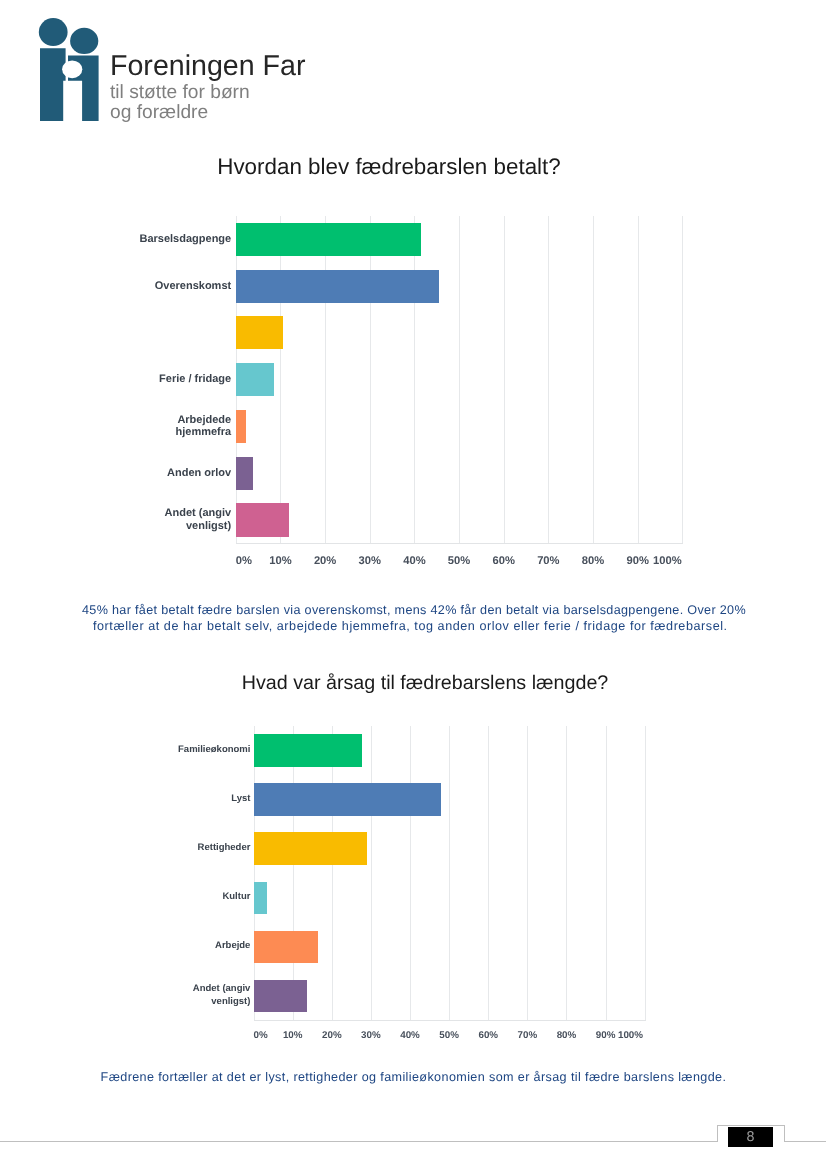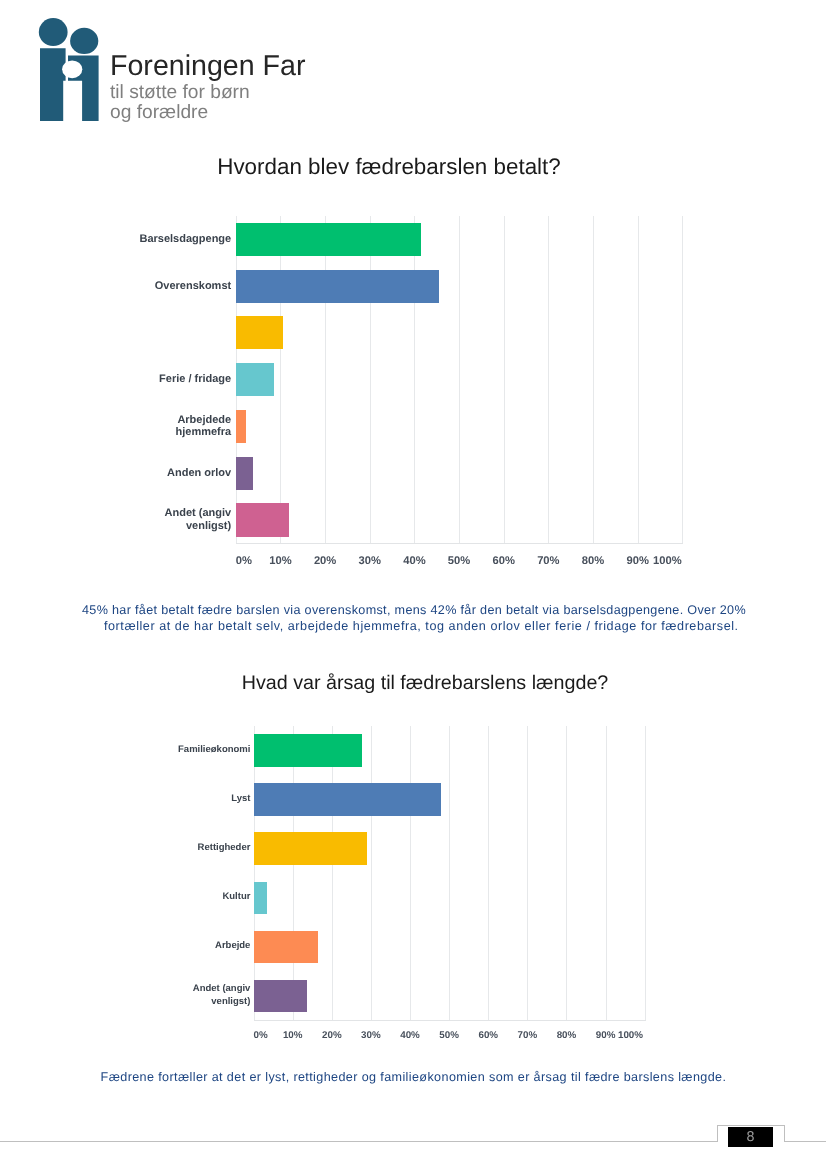--- a/index.html
+++ b/index.html
@@ -118,21 +118,21 @@
       <div class="tick-label" style="top: 555.3px; font-size: 11.2px; left: 434.05px; width: 50px;">50%</div>
       <div class="tick-label" style="top: 555.3px; font-size: 11.2px; left: 478.7px; width: 50px;">60%</div>
       <div class="tick-label" style="top: 555.3px; font-size: 11.2px; left: 523.35px; width: 50px;">70%</div>
       <div class="tick-label" style="top: 555.3px; font-size: 11.2px; left: 568px; width: 50px;">80%</div>
       <div class="tick-label" style="top: 555.3px; font-size: 11.2px; left: 612.65px; width: 50px;">90%</div>
       <div class="tick-label" style="top: 555.3px; font-size: 11.2px; left: 631.7px; text-align: right; width: 50px;">100%</div>
     </div>
 
   <div class="para" id="para1" style="left:0;top:0;width:826px;height:0;">
     <div style="left:82px;top:602.5px;letter-spacing:0.33px;">45% har fået betalt fædre barslen via overenskomst, mens 42% får den betalt via barselsdagpengene. Over 20%</div>
-    <div style="left:104px;top:619px;letter-spacing:0.55px;">fortæller at de har betalt selv, arbejdede hjemmefra, tog anden orlov eller ferie / fridage for fædrebarsel.</div>
+    <div style="left:93px;top:619px;letter-spacing:0.55px;">fortæller at de har betalt selv, arbejdede hjemmefra, tog anden orlov eller ferie / fridage for fædrebarsel.</div>
   </div>
 
   <div class="chart" id="chart2" style="position: absolute; left: 0px; top: 0px; width: 826px; height: 1170px;">
       <div class="chart-title" style="left: 225px; top: 672px; width: 400px; font-size: 19.7px; line-height: 23px;">Hvad var årsag til fædrebarslens længde?</div>
       <div class="plot" style="left: 253.6px; top: 726px; width: 391.1px; height: 294.2px;">
         <div class="gridline" style="left: 0px; height: 294.2px;"></div>
         <div class="gridline" style="left: 39.11px; height: 294.2px;"></div>
         <div class="gridline" style="left: 78.22px; height: 294.2px;"></div>
         <div class="gridline" style="left: 117.33px; height: 294.2px;"></div>
         <div class="gridline" style="left: 156.44px; height: 294.2px;"></div>

